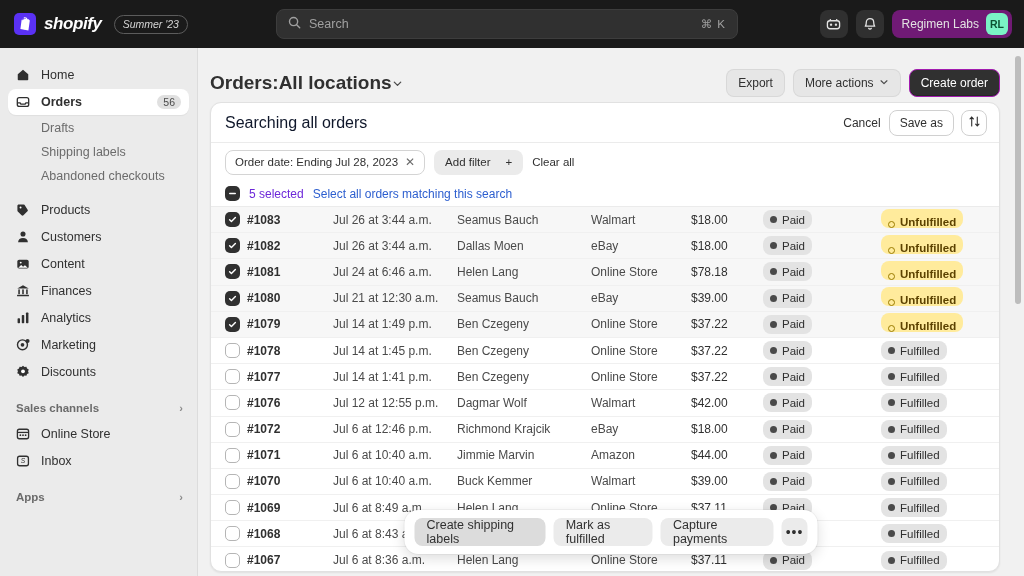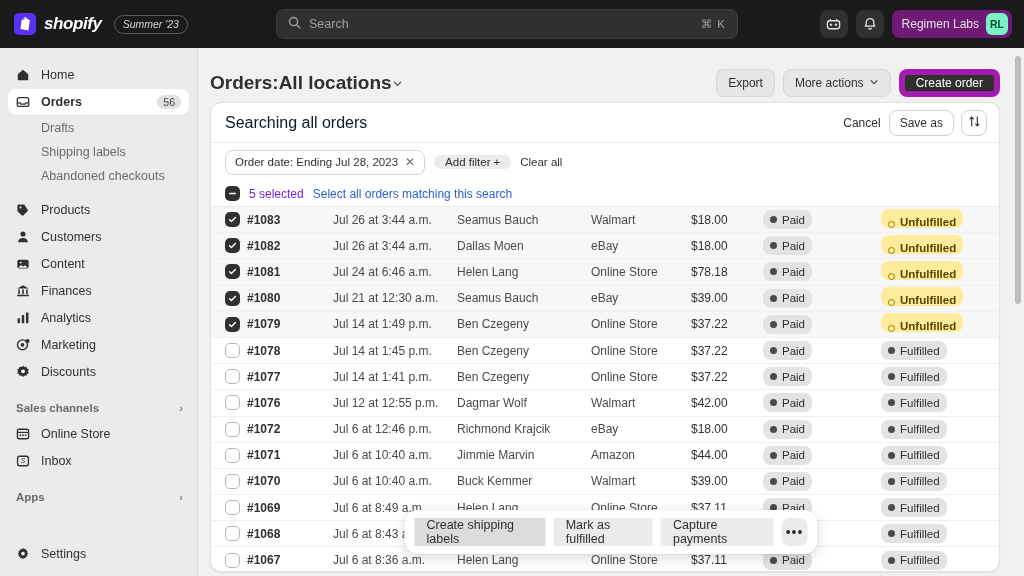--- a/index.html
+++ b/index.html
@@ -131,21 +131,21 @@
   .head-actions { margin-left: auto; display: flex; align-items: center; gap: 8px; }
   .btn {
     height: 28px; border-radius: 8px;
     display: flex; align-items: center; gap: 5px;
     padding: 0 11px;
     font-size: 12px; color: #303030;
     background: #e6e6e6;
     border: 1px solid rgba(0,0,0,.06);
   }
   .btn-primary {
-    background: #303030; color: #ffffff; border: 6px solid #a21caf;
+    background: #303030; color: #ffffff; border: 1px solid #a21caf;
     box-shadow: inset 0 -1px 0 rgba(0,0,0,.2);
   }
 
   
   .card {
     margin: 0 24px 0 12px;
     background: #ffffff;
     border-radius: 11px;
     border: 1px solid #e1e1e1;
     box-shadow: 0 1px 2px rgba(0,0,0,.07);
@@ -174,23 +174,23 @@
     height: 38px; display: flex; align-items: center; gap: 9px;
     padding: 0 14px;
   }
   .chip {
     height: 25px; border: 1px solid #d4d4d4; border-radius: 8px;
     background: #fff; font-size: 11.5px; color: #303030;
     display: flex; align-items: center; gap: 7px; padding: 0 9px; justify-content: flex-end;
   }
   .chip .x { color: #6b6b6b; font-size: 12px; }
   .chip-solid {
-    height: 14px; border-radius: 8px; background: #ebebeb;
+    height: 25px; border-radius: 8px; background: #ebebeb;
     font-size: 11.5px; color: #303030;
-    display: flex; align-items: center; gap: 3px; padding: 0 10px;
+    display: flex; align-items: center; gap: 15px; padding: 0 10px;
     border: 1px solid transparent;
   }
   .clear-all { font-size: 11.5px; color: #303030; }
 
   .selrow {
     height: 26px; display: flex; align-items: center; gap: 9px;
     padding: 0 14px;
     border-bottom: 1px solid #ebebeb;
   }
   .selrow .cnt { font-size: 12px; color: #6d28d9; }
@@ -242,21 +242,21 @@
     position: absolute; left: 50%; transform: translateX(-50%);
     bottom: 22px;
     background: #ffffff;
     border-radius: 14px;
     box-shadow: 0 4px 14px rgba(0,0,0,.14), 0 0 0 1px rgba(0,0,0,.04);
     height: 44px;
     display: flex; align-items: center; gap: 8px;
     padding: 0 10px;
   }
   .bulk-btn {
-    height: 28px; border-radius: 0; background: #ebebeb;
+    height: 28px; border-radius: 8px; background: #ebebeb;
     font-size: 12.5px; color: #303030;
     display: flex; align-items: center; padding: 0 12px;
   }
   .bulk-btn.first { background: #dcdcdc; }
   .bulk-more {
     width: 30px; height: 28px; border-radius: 8px; background: #ebebeb;
     display: flex; align-items: center; justify-content: center;
     color: #303030; font-size: 14px; letter-spacing: 1px;
   }
 
@@ -461,31 +461,20 @@
       <span class="lbl">Inbox</span>
     </div>
 
     <div class="nav-gap"></div>
 
     <div class="nav-section">
       <span class="lbl">Apps</span>
       <span class="chev">›</span>
     </div>
 
-    <div class="settings-row">
-      <div class="nav-item">
-        <span class="ico">
-          <svg width="14" height="14" viewBox="0 0 16 16">
-              <path d="M8 .8l1 1.5 1.8-.4.5 1.8 1.8.6-.4 1.8 1.3 1.3-1.3 1.3.4 1.8-1.8.6-.5 1.8-1.8-.4L8 14.2l-1-1.5-1.8.4-.5-1.8-1.8-.6.4-1.8L2 7.6l1.3-1.3-.4-1.8 1.8-.6.5-1.8 1.8.4z" fill="#303030"></path>
-              <circle cx="8" cy="7.5" r="2.1" fill="#ebebeb"></circle>
-            </svg>
-        </span>
-        <span class="lbl">Settings</span>
-      </div>
-    </div>
   </div>
 
   <div class="main">
 
     <div class="page-head">
       <div class="page-title">
         <span>Orders:</span>
         <span class="loc">All locations</span>
         <span>
           <svg width="11" height="11" viewBox="0 0 12 12">

